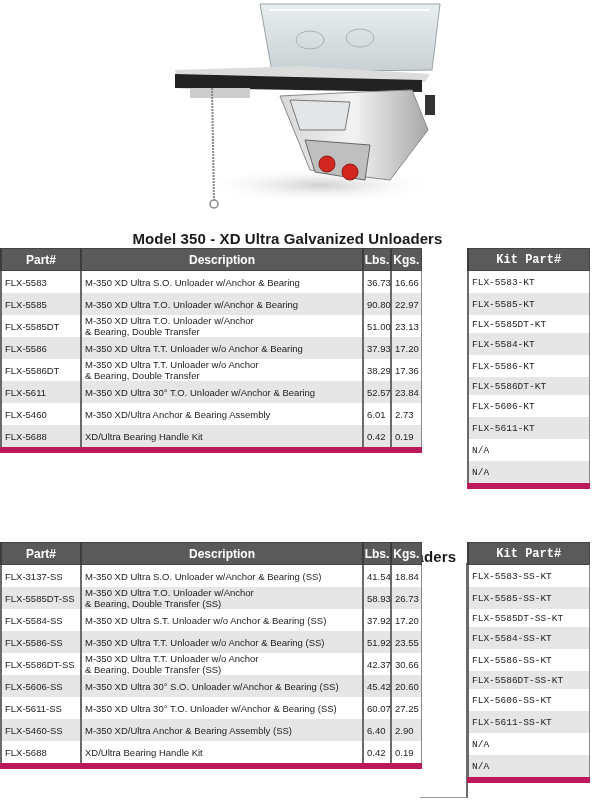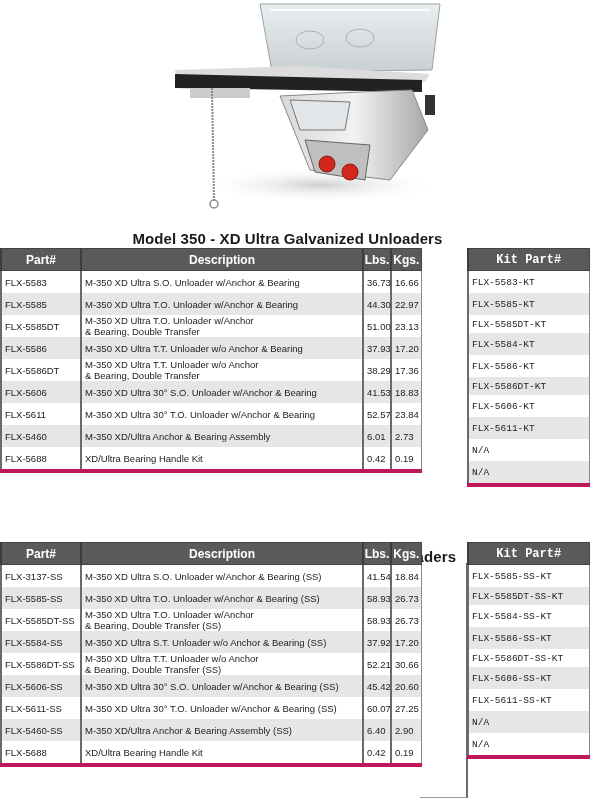--- a/index.html
+++ b/index.html
@@ -6,21 +6,21 @@
   body{width:609px;height:800px;overflow:hidden;position:relative;font-family:"Liberation Sans",sans-serif;color:#222;}
   .hero{position:absolute;left:160px;top:0;width:300px;height:220px;}
   .section-title{position:absolute;left:0;width:575px;text-align:center;font-weight:bold;font-size:15px;color:#1a1a1a;letter-spacing:0.1px;}
   table.t{position:absolute;border-collapse:collapse;font-size:9.5px;table-layout:fixed;}
   table.t th{background:#5a5a5a;color:#fff;font-weight:bold;font-size:12px;height:21px;padding:0;text-align:center;border:1px solid #444;border-left:2px solid #3c3c3c;}
   table.t td{border-left:2px solid #6a6a6a;border-right:1px solid #888;padding:0 0 0 3px;vertical-align:middle;line-height:11px;}
   table.t tr.r td{height:22px;}
   table.t tr.tall td{height:18px;}
   table.t tr:nth-child(odd) td{background:#fff;}
   table.t tr:nth-child(even) td{background:#e6e6e6;}
-  table.t tr:last-child td{border-bottom:4px solid #be185d;}
+  table.t tr:last-child td{border-bottom:6px solid #be185d;}
   .main{left:0;width:420px;}
   .kit{left:467px;width:121px;font-family:Liberation Mono, monospace;}
   .gapbox{position:absolute;left:420px;width:46px;border-right:2px solid #6a6a6a;border-bottom:1px solid #999;background:#fff;}
 </style>
 </head>
 <body>
 
 <svg class="hero" viewBox="0 0 300 220" xmlns="http://www.w3.org/2000/svg">
   <defs>
     <linearGradient id="steel" x1="0" y1="0" x2="1" y2="0">
@@ -80,46 +80,40 @@
   <tbody>
     <tr class="r">
         <td>FLX-5583</td>
         <td>M-350 XD Ultra S.O. Unloader w/Anchor &amp; Bearing</td>
         <td>36.73</td>
         <td>16.66</td>
       </tr>
     <tr class="r">
         <td>FLX-5585</td>
         <td>M-350 XD Ultra T.O. Unloader w/Anchor &amp; Bearing</td>
-        <td>44.30</td>
+        <td>90.80</td>
         <td>22.97</td>
       </tr>
     <tr class="tall">
         <td>FLX-5585DT</td>
         <td style="padding-right:100px">M-350 XD Ultra T.O. Unloader w/Anchor &amp; Bearing, Double Transfer</td>
         <td>51.00</td>
         <td>23.13</td>
       </tr>
     <tr class="r">
         <td>FLX-5586</td>
         <td>M-350 XD Ultra T.T. Unloader w/o Anchor &amp; Bearing</td>
         <td>37.93</td>
         <td>17.20</td>
       </tr>
     <tr class="tall">
         <td>FLX-5586DT</td>
         <td style="padding-right:100px">M-350 XD Ultra T.T. Unloader w/o Anchor &amp; Bearing, Double Transfer</td>
         <td>38.29</td>
         <td>17.36</td>
-      </tr>
-    <tr class="r">
-        <td>FLX-5606</td>
-        <td>M-350 XD Ultra 30° S.O. Unloader w/Anchor &amp; Bearing</td>
-        <td>41.53</td>
-        <td>18.83</td>
       </tr>
     <tr class="r">
         <td>FLX-5611</td>
         <td>M-350 XD Ultra 30° T.O. Unloader w/Anchor &amp; Bearing</td>
         <td>52.57</td>
         <td>23.84</td>
       </tr>
     <tr class="r">
         <td>FLX-5460</td>
         <td>M-350 XD/Ultra Anchor &amp; Bearing Assembly</td>
@@ -197,42 +191,42 @@
     <th>Kgs.</th>
   </tr>
     </thead>
   <tbody>
     <tr class="r">
         <td>FLX-3137-SS</td>
         <td>M-350 XD Ultra S.O. Unloader w/Anchor &amp; Bearing (SS)</td>
         <td>41.54</td>
         <td>18.84</td>
       </tr>
-    <tr class="r">
-        <td>FLX-5585-SS</td>
-        <td>M-350 XD Ultra T.O. Unloader w/Anchor &amp; Bearing (SS)</td>
-        <td>58.93</td>
-        <td>26.73</td>
-      </tr>
     <tr class="tall">
         <td>FLX-5585DT-SS</td>
         <td style="padding-right:100px">M-350 XD Ultra T.O. Unloader w/Anchor &amp; Bearing, Double Transfer (SS)</td>
         <td>58.93</td>
         <td>26.73</td>
       </tr>
     <tr class="r">
         <td>FLX-5584-SS</td>
         <td>M-350 XD Ultra S.T. Unloader w/o Anchor &amp; Bearing (SS)</td>
         <td>37.92</td>
         <td>17.20</td>
       </tr>
+    <tr class="r">
+        <td>FLX-5586-SS</td>
+        <td>M-350 XD Ultra T.T. Unloader w/o Anchor &amp; Bearing (SS)</td>
+        <td>51.92</td>
+        <td>23.55</td>
+      </tr>
     <tr class="tall">
         <td>FLX-5586DT-SS</td>
         <td style="padding-right:100px">M-350 XD Ultra T.T. Unloader w/o Anchor &amp; Bearing, Double Transfer (SS)</td>
-        <td>52.21</td>
+        <td>42.37</td>
         <td>30.66</td>
       </tr>
     <tr class="r">
         <td>FLX-5606-SS</td>
         <td>M-350 XD Ultra 30° S.O. Unloader w/Anchor &amp; Bearing (SS)</td>
         <td>45.42</td>
         <td>20.60</td>
       </tr>
     <tr class="r">
         <td>FLX-5611-SS</td>
@@ -259,20 +253,23 @@
   <colgroup>
       <col style="width:121px">
     </colgroup>
   <thead>
       <tr>
         <th>Kit Part#</th>
       </tr>
     </thead>
   <tbody>
     <tr class="r">
+        <td>FLX-5583-SS-KT</td>
+      </tr>
+    <tr class="r">
         <td>FLX-5585-SS-KT</td>
       </tr>
     <tr class="tall">
         <td>FLX-5585DT-SS-KT</td>
       </tr>
     <tr class="r">
         <td>FLX-5584-SS-KT</td>
       </tr>
     <tr class="r">
         <td>FLX-5586-SS-KT</td>

